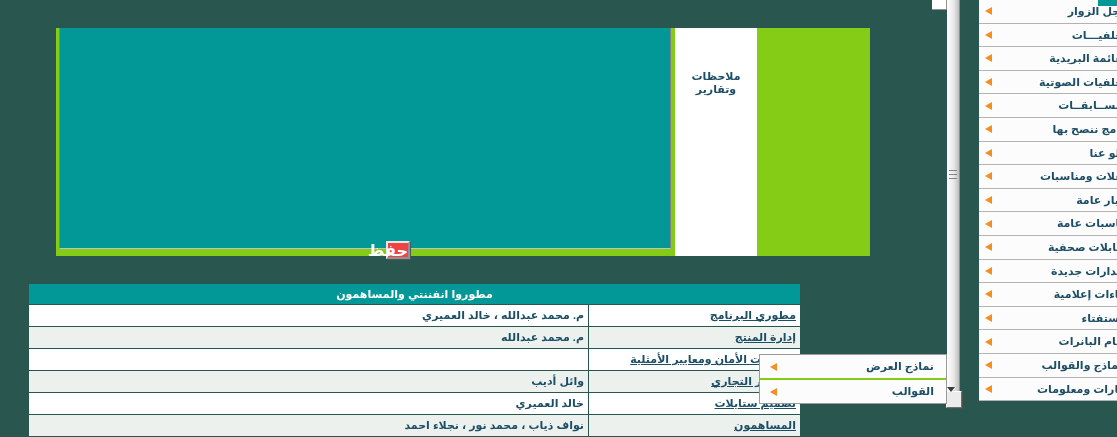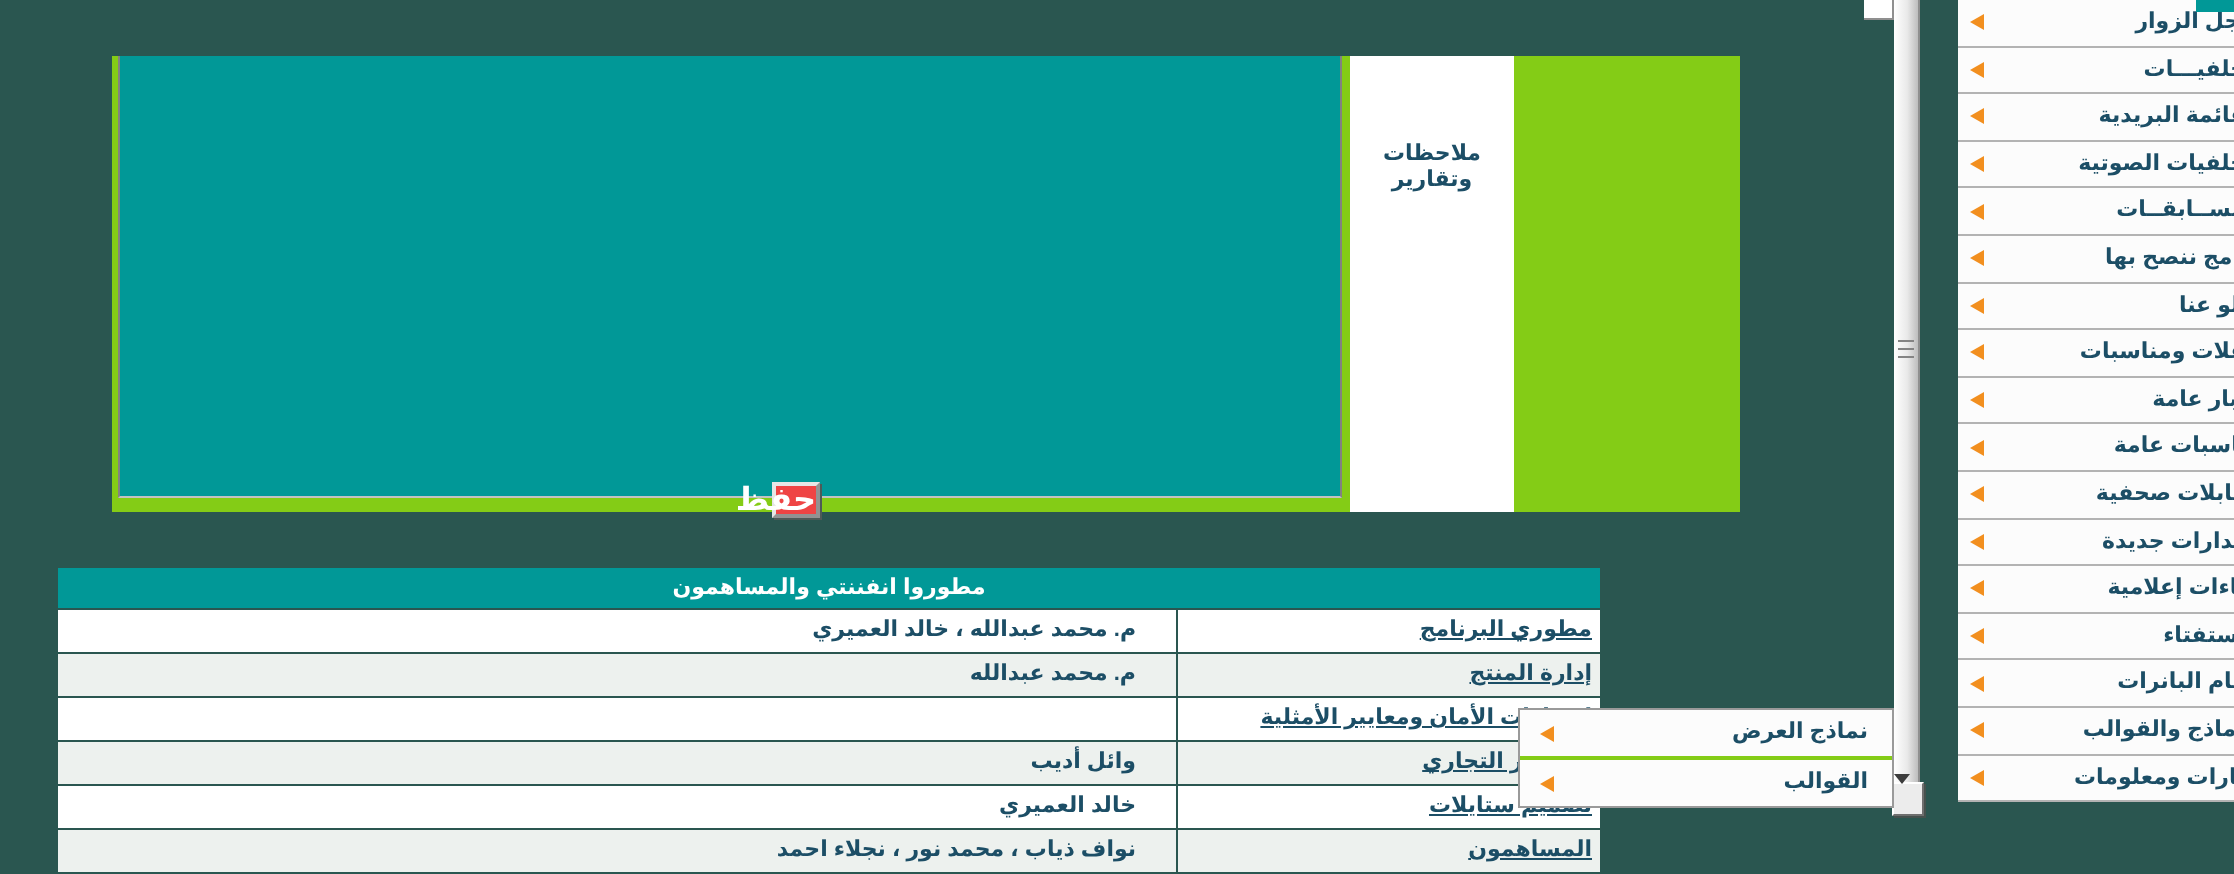--- a/index.html
+++ b/index.html
@@ -40,21 +40,21 @@
   .credits-row{
     display:flex;direction:rtl;height:21px;border-top:1px solid #2a5650;background:#fff;
     font-size:11px;font-weight:bold;color:#1c4e66;
   }
   .credits-row:first-child{border-top:1px solid #2a5650;}
   .credits-row:nth-child(2n){background:#edf1ee;}
   .cell-label{
     width:203px;border-left:1px solid #2a5650;padding:0 4px;line-height:21px;
     text-align:right;white-space:nowrap;overflow:hidden;text-decoration:underline;
   }
-  .cell-value{flex:1;padding:0 20px;line-height:21px;text-align:right;white-space:nowrap;overflow:hidden;}
+  .cell-value{flex:1;padding:0 4px;line-height:21px;text-align:right;white-space:nowrap;overflow:hidden;}
   
   .menu{position:absolute;left:963px;top:0;width:154px;padding-left:16px;}
   .menu-item{
     position:relative;height:23.6px;background:#fcfcfc;
     border-bottom:1px solid #b3b3b3;box-sizing:border-box;cursor:pointer;
   }
   .tri-left{
     position:absolute;left:6px;top:50%;transform:translateY(-50%);
     width:0;height:0;border-top:4px solid transparent;border-bottom:4px solid transparent;
     border-right:7px solid #f28f1f;

